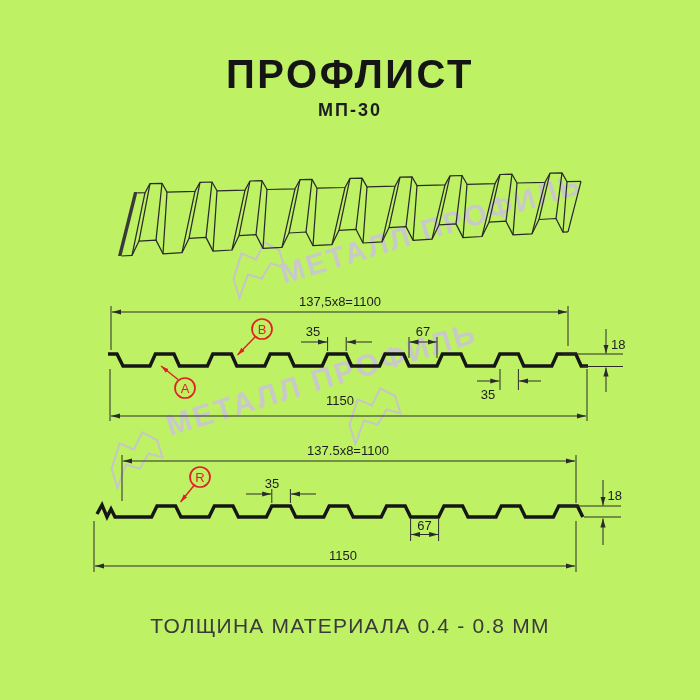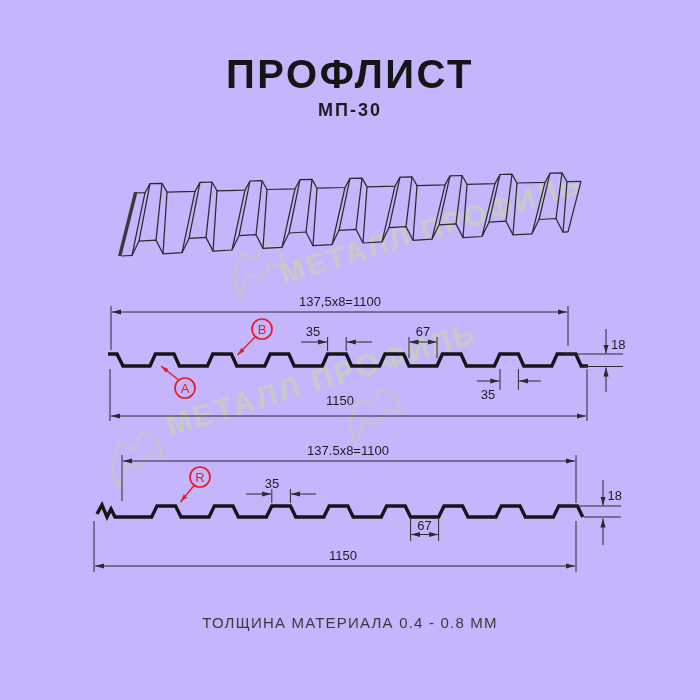--- a/index.html
+++ b/index.html
@@ -1,23 +1,23 @@
 <!DOCTYPE html>
 <html><head>
 <meta charset="utf-8">
 <style>
   html,body{margin:0;padding:0;background:#fff;}
-  .page{position:relative;width:700px;height:700px;background:#c4b5fd;overflow:hidden;
+  .page{position:relative;width:700px;height:700px;background:#bef264;overflow:hidden;
         font-family:"Liberation Sans",sans-serif;}
   .title{position:absolute;top:52px;left:0;width:700px;text-align:center;
          font-size:40px;font-weight:700;letter-spacing:2.5px;color:#151515;}
   .subtitle{position:absolute;top:100px;left:0;width:700px;text-align:center;
             font-size:18px;font-weight:600;letter-spacing:2px;color:#1c1c1c;}
   .footer{position:absolute;top:614px;left:0;width:700px;text-align:center;
-          font-size:15px;font-weight:500;letter-spacing:1.2px;color:#3a3a3a;}
+          font-size:21px;font-weight:500;letter-spacing:1.2px;color:#3a3a3a;}
   svg{position:absolute;left:0;top:0;}
   .prof{stroke:#161616;stroke-width:3.4;fill:none;stroke-linejoin:miter;}
   .dim{stroke:#2b2b2b;stroke-width:1;fill:none;}
   .dimtxt{font-family:"Liberation Sans",sans-serif;font-size:13px;fill:#1e1e1e;text-anchor:middle;}
   .dimtxt.start{text-anchor:start;}
   .v3d{stroke:#2a2a2a;stroke-width:1.25;fill:none;stroke-linejoin:round;}
   .redln{stroke:#e31e24;stroke-width:1.4;fill:none;}
   .redcirc{stroke:#e31e24;stroke-width:1.7;fill:none;}
   .redtxt{font-family:"Liberation Sans",sans-serif;font-size:13px;fill:#e31e24;text-anchor:middle;}
   .wmtxt{font-family:"Liberation Sans",sans-serif;font-weight:700;fill:#c9c9c9;

